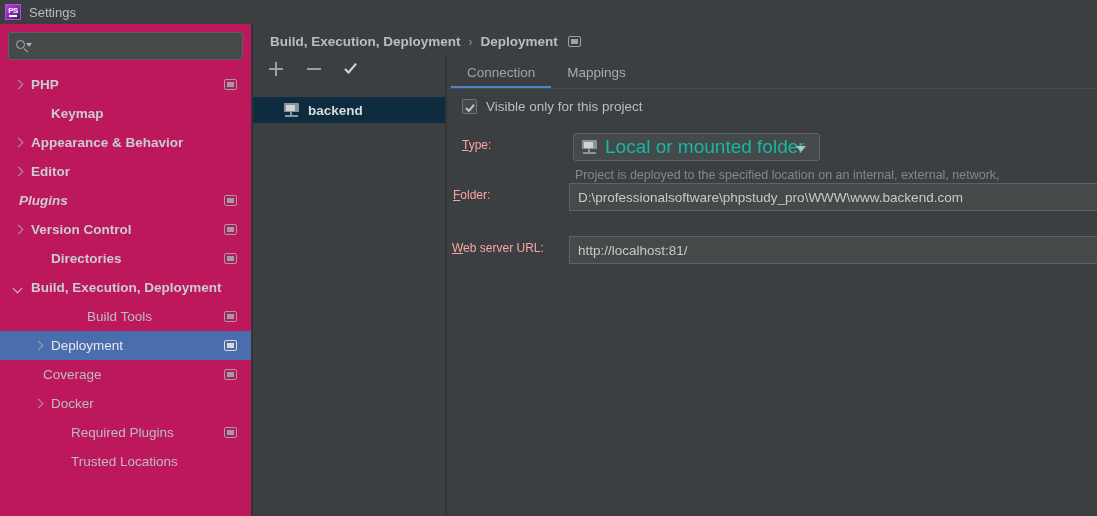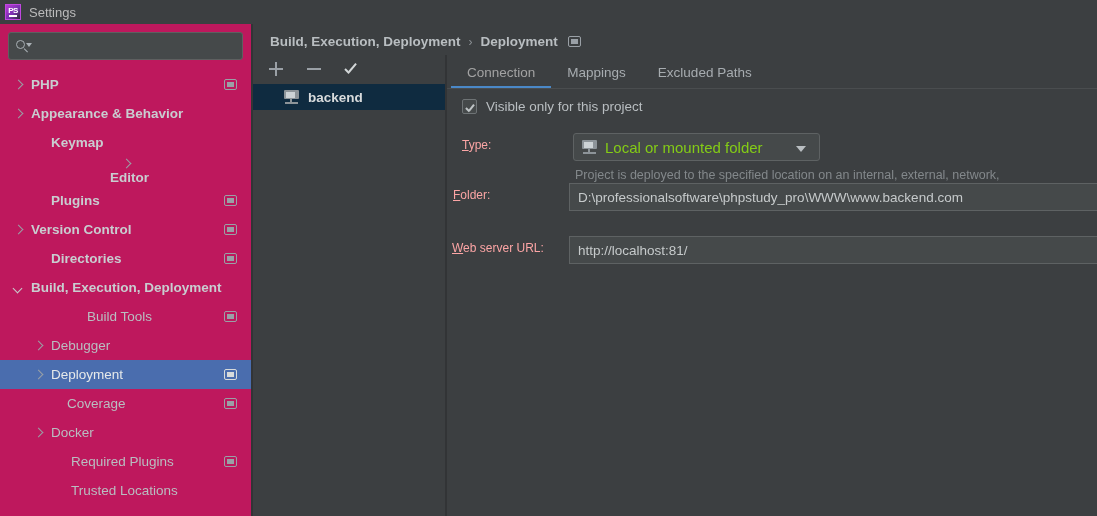--- a/index.html
+++ b/index.html
@@ -133,21 +133,21 @@
   .tb-plus::after  { content:""; position:absolute; left:2px; top:8px; width:14px; height:2px; background:#9aa0a6; }
   .tb-minus::after { content:""; position:absolute; left:2px; top:8px; width:14px; height:2px; background:#9aa0a6; }
   .tb-check::before {
     content:""; position:absolute; left:2px; top:8px; width:6px; height:2px;
     background:#d4d8d9; transform: rotate(45deg); transform-origin: left center;
   }
   .tb-check::after {
     content:""; position:absolute; left:6px; top:11px; width:11px; height:2px;
     background:#d4d8d9; transform: rotate(-50deg); transform-origin: left center;
   }
-  #serverlist { margin-top: 1px; }
+  #serverlist { margin-top: 14px; }
   #server-row {
     height: 26px; background: #0f2b40; display: flex; align-items: center;
     padding-left: 31px; gap: 8px; cursor: default;
   }
   .server-icon { width: 16px; height: 14px; position: relative; flex: 0 0 16px; }
   .server-icon .mon {
     position: absolute; left: 0; top: 0; width: 15px; height: 9px;
     background: #8d9499; border-radius: 1px;
   }
   .server-icon .mon::after {
@@ -201,21 +201,21 @@
   .field-label u { text-decoration: underline; }
 
   
   #type-row { margin-top: 19px; height: 28px; }
   #type-label { left: 15px; top: 5px; }
   #type-combo {
     position: absolute; left: 126px; top: 0; width: 247px; height: 28px;
     background: #45494a; border: 1px solid #5e6263; border-radius: 3px;
     display: flex; align-items: center; padding-left: 8px; gap: 7px; cursor: default;
   }
-  #type-combo .combo-text { font-size: 15px; color: #84cc16; }
+  #type-combo .combo-text { font-size: 19px; color: #14b8a6; }
   #type-combo .caret {
     position: absolute; right: 13px; top: 12px;
     width: 0; height: 0; border-left: 5px solid transparent;
     border-right: 5px solid transparent; border-top: 6px solid #b9bec1;
   }
 
   #type-desc {
     position: absolute; left: 128px; top: 34px; width: 430px;
     font-size: 12.5px; color: #83888b; line-height: 17px;
   }
@@ -263,33 +263,33 @@
         </span>
         <input id="search-input" type="text" value="" style="">
       </div>
     </div>
     <div id="tree">
         <div class="tree-row bold" style="padding-left: 12px;">
           <span class="arrow right"></span>
           <span class="tree-label" style="margin-left: 6px;">PHP</span>
           <span class="scope-icon"></span>
         </div>
+        <div class="tree-row bold" style="padding-left: 32px;">
+          <span class="arrow"></span>
+          <span class="tree-label" style="margin-left: 6px;">Keymap</span>
+        </div>
         <div class="tree-row bold" style="padding-left: 12px;">
           <span class="arrow right"></span>
           <span class="tree-label" style="margin-left: 6px;">Appearance &amp; Behavior</span>
         </div>
-        <div class="tree-row bold" style="padding-left: 32px;">
-          <span class="arrow"></span>
-          <span class="tree-label" style="margin-left: 6px;">Keymap</span>
-        </div>
-        <div class="tree-row bold" style="padding-left: 12px; flex-direction: column;">
+        <div class="tree-row bold" style="padding-left: 12px;">
           <span class="arrow right"></span>
           <span class="tree-label" style="margin-left: 6px;">Editor</span>
         </div>
-        <div class="tree-row bold" style="padding-left: 32px;">
+        <div class="tree-row bold" style=" font-style: italic;">
           <span class="arrow"></span>
           <span class="tree-label" style="margin-left: 6px;">Plugins</span>
           <span class="scope-icon"></span>
         </div>
         <div class="tree-row bold" style="padding-left: 12px;">
           <span class="arrow right"></span>
           <span class="tree-label" style="margin-left: 6px;">Version Control</span>
           <span class="scope-icon"></span>
         </div>
         <div class="tree-row bold" style="padding-left: 32px;">
@@ -299,30 +299,26 @@
         </div>
         <div class="tree-row bold" style="padding-left: 12px;">
           <span class="arrow down"></span>
           <span class="tree-label" style="margin-left: 6px;">Build, Execution, Deployment</span>
         </div>
         <div class="tree-row" style="padding-left: 52px;">
           <span class="arrow"></span>
           <span class="tree-label" style="margin-left: 22px;">Build Tools</span>
           <span class="scope-icon"></span>
         </div>
-        <div class="tree-row" style="padding-left: 32px;">
-          <span class="arrow right"></span>
-          <span class="tree-label" style="margin-left: 6px;">Debugger</span>
-        </div>
         <div class="tree-row selected" style="padding-left: 32px;">
           <span class="arrow right"></span>
           <span class="tree-label" style="margin-left: 6px;">Deployment</span>
           <span class="scope-icon"></span>
         </div>
-        <div class="tree-row" style="padding-left: 48px;">
+        <div class="tree-row" style="padding-left: 24px;">
           <span class="arrow"></span>
           <span class="tree-label" style="margin-left: 6px;">Coverage</span>
           <span class="scope-icon"></span>
         </div>
         <div class="tree-row" style="padding-left: 32px;">
           <span class="arrow right"></span>
           <span class="tree-label" style="margin-left: 6px;">Docker</span>
         </div>
         <div class="tree-row" style="padding-left: 52px;">
           <span class="arrow"></span>
@@ -364,21 +360,20 @@
         </div>
       </div>
     </div>
 
     <div id="split2"></div>
 
     <div id="tabpane">
       <div id="tabs">
         <div class="tab active">Connection</div>
           <div class="tab">Mappings</div>
-          <div class="tab">Excluded Paths</div>
           <div id="tabs-underline"></div>
       </div>
 
       <div id="form">
 
         <div id="cb-row">
           <span class="checkbox checked"></span>
           <span id="cb-label">Visible only for this project</span>
         </div>
 

